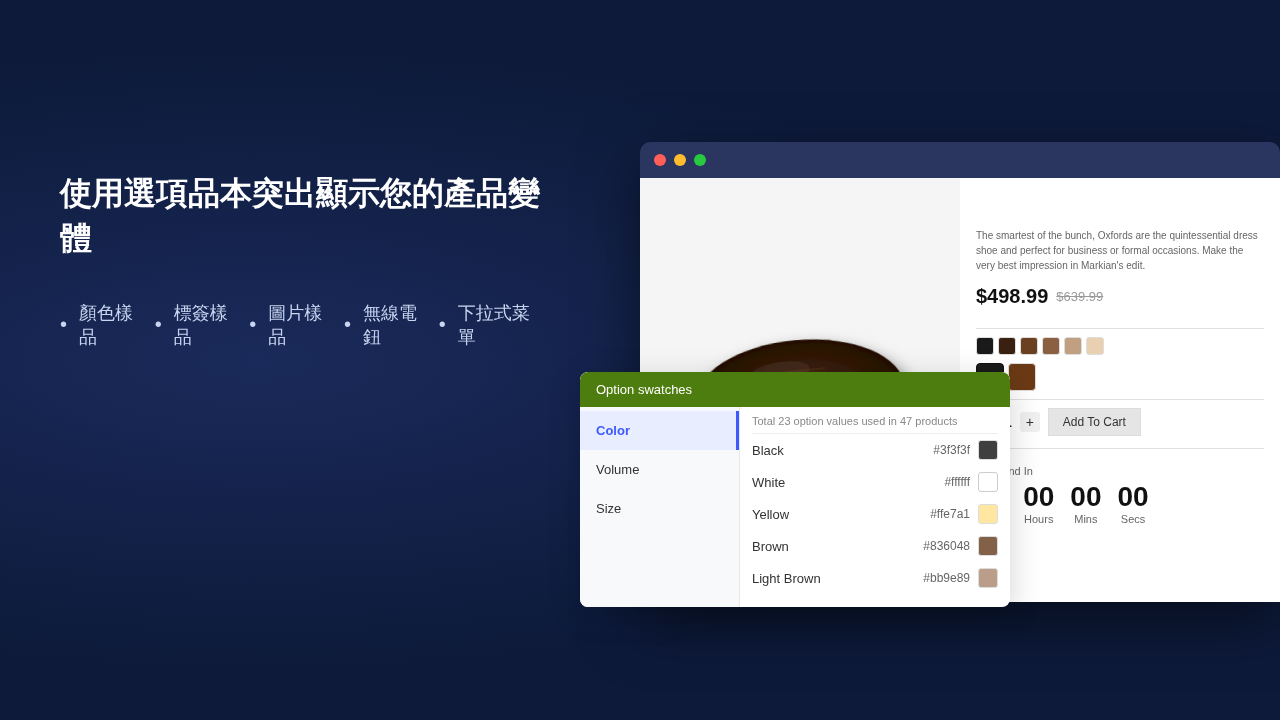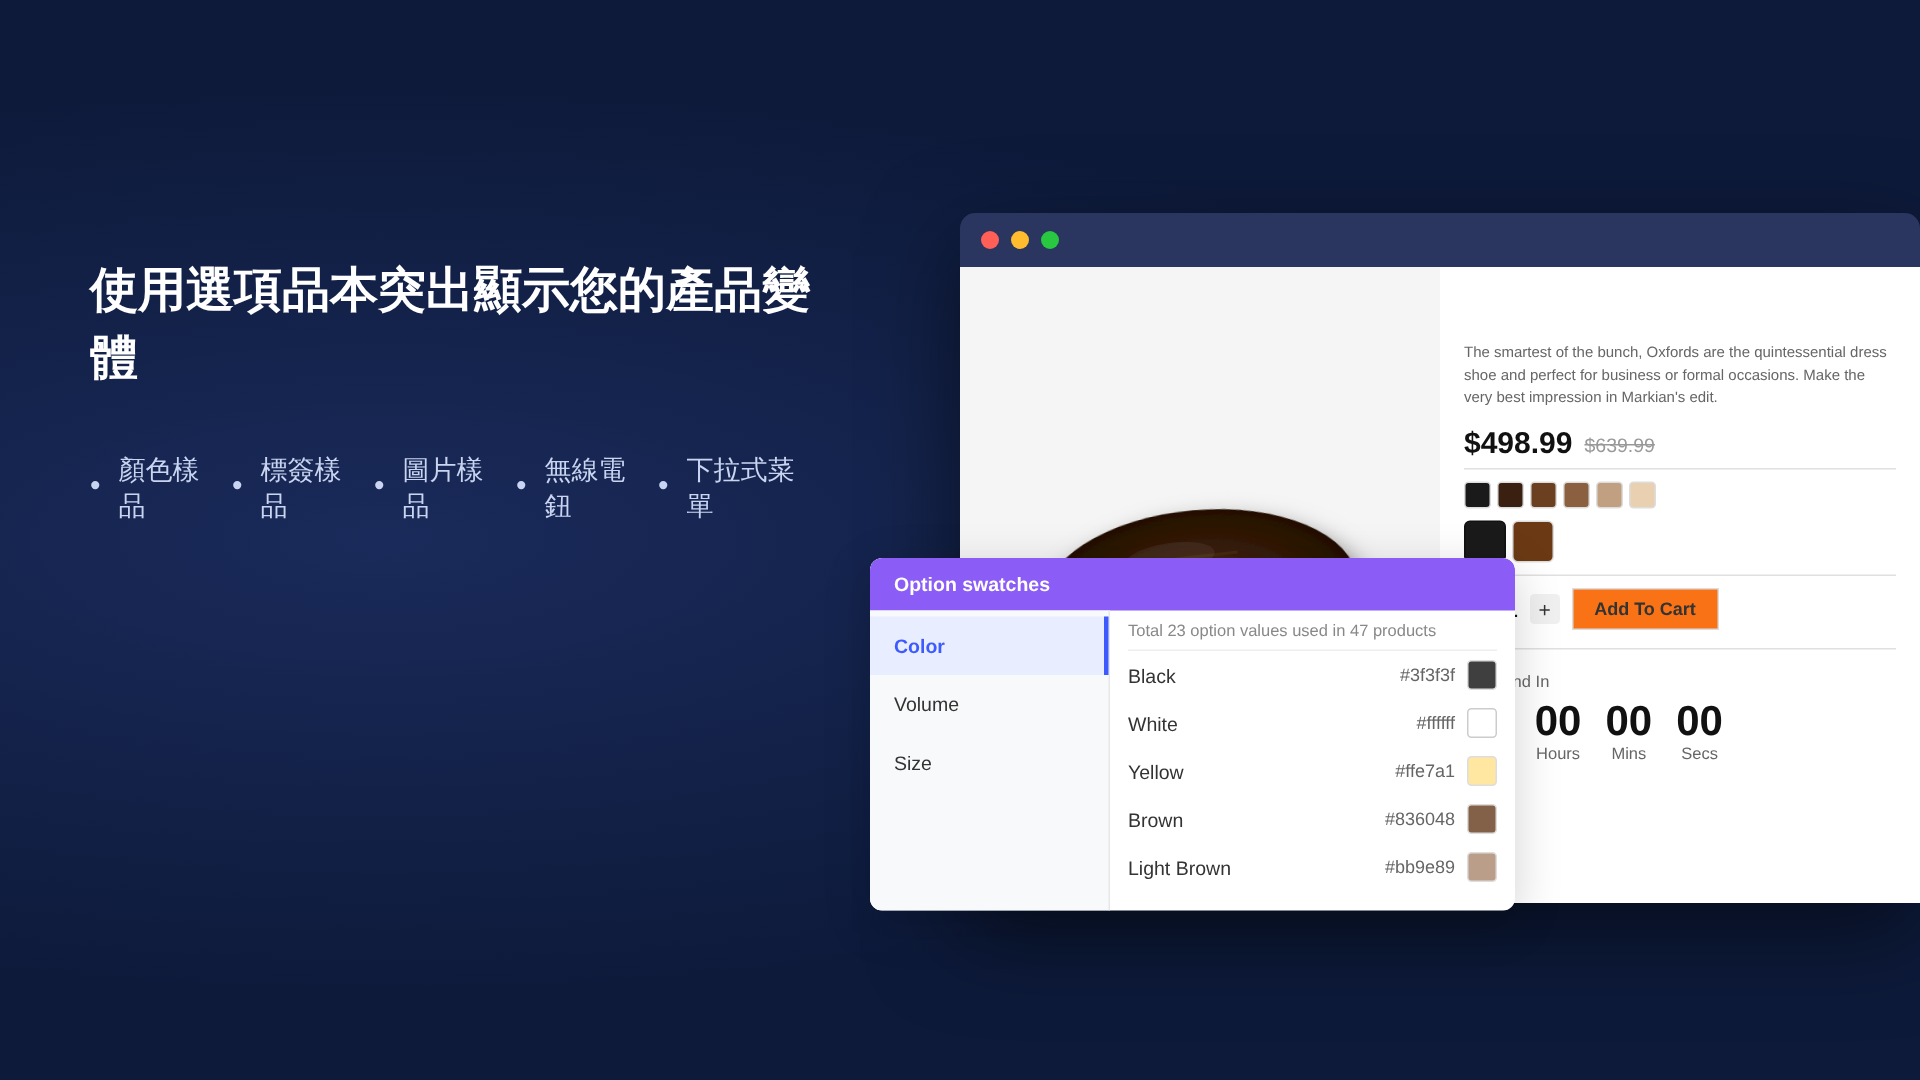--- a/index.html
+++ b/index.html
@@ -136,21 +136,21 @@
       color: #666;
       line-height: 1.5;
       margin-bottom: 12px;
       margin-top: 30px;
     }
 
     .price-row {
       display: flex;
       align-items: center;
       gap: 8px;
-      margin-bottom: 4px;
+      margin-bottom: 20px;
     }
 
     .price-current {
       font-size: 20px;
       font-weight: 700;
       color: #111;
     }
 
     .price-original {
       font-size: 13px;
@@ -219,28 +219,27 @@
       color: #333;
     }
 
     .qty-num {
       font-size: 14px;
       font-weight: 600;
       color: #111;
     }
 
     .add-to-cart-btn {
-      background: #f97316;
+      background: #e5e5e5;
       border: 1px solid #ddd;
       border-radius: 0;
       padding: 6px 14px;
       font-size: 12px;
       color: #333;
       cursor: pointer;
-      font-weight: bold;
     }
 
     .sale-end-section {
       padding: 4px 0;
     }
 
     .sale-end-label {
       font-size: 11px;
       color: #666;
       margin-bottom: 6px;
@@ -279,25 +278,25 @@
       left: 0;
       width: 430px;
       background: #fff;
       border-radius: 8px;
       box-shadow: 0 8px 32px rgba(0,0,0,0.18);
       overflow: hidden;
       z-index: 10;
     }
 
     .panel-header {
-      background: #8b5cf6;
+      background: #4d7c0f;
       color: white;
       padding: 10px 16px;
       font-size: 13px;
-      font-weight: 700;
+      font-weight: 400;
       border-radius: 8px 8px 0 0;
     }
 
     .panel-body {
       display: flex;
       height: 200px;
     }
 
     .panel-left {
       width: 160px;

